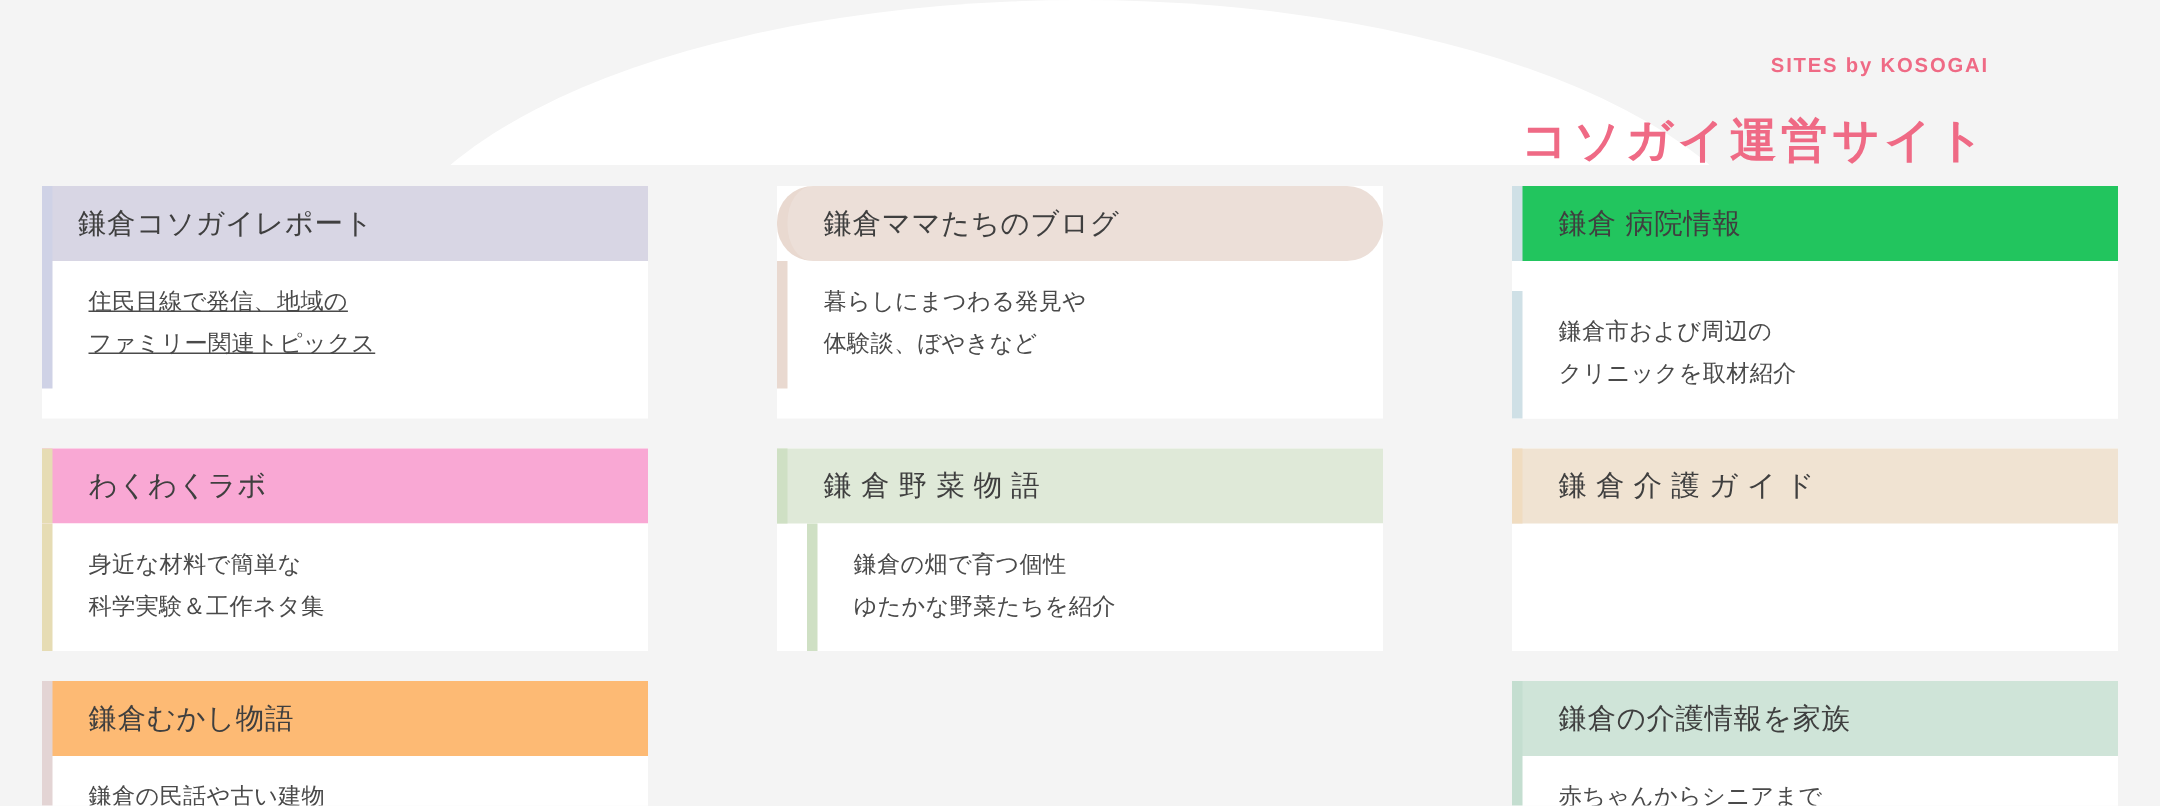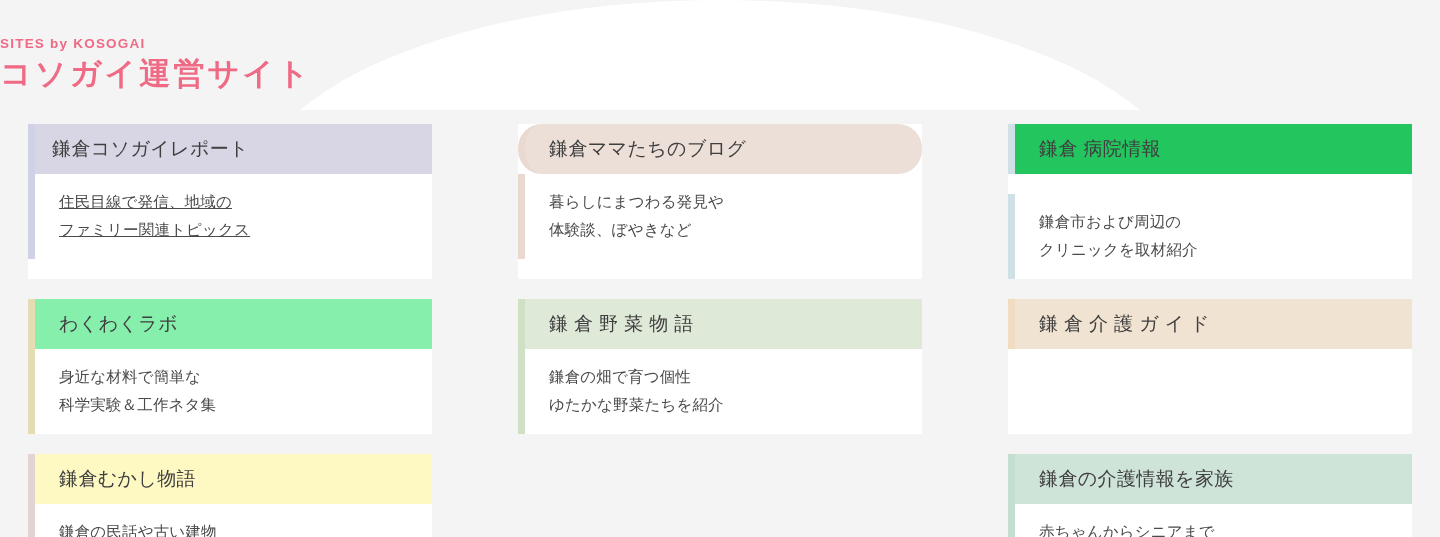--- a/index.html
+++ b/index.html
@@ -30,32 +30,32 @@
     height: 110px;
     background: #ffffff;
     clip-path: ellipse(470px 200px at 720px 200px);
   }
 
   
   .header {
     position: absolute;
     top: 0; left: 0;
     width: 1326px;
-    text-align: left;
+    text-align: right;
     z-index: 5;
   }
   .header-eyebrow {
     margin-top: 36px;
     font-size: 13.5px;
     letter-spacing: 0.09em;
     color: #ef6a85;
     font-weight: 700;
   }
   .header-title {
-    margin-top: 2px;
+    margin-top: 22px;
     font-size: 31px;
     letter-spacing: 0.10em;
     color: #ef6a85;
     font-weight: 700;
   }
 
   
   .grid {
     position: absolute;
     top: 124px;
@@ -125,38 +125,38 @@
       </div>
     </a>
     <a class="card">
       <div class="card-head" style="background: #22c55e; border-left-color: rgb(207, 224, 230);">鎌倉  病院情報</div>
       <div class="card-body" style="border-left-color: rgb(207, 224, 230); margin-top: 20px;">
         <span class="line">鎌倉市および周辺の</span>
         <span class="line">クリニックを取材紹介</span>
       </div>
     </a>
     <a class="card">
-      <div class="card-head" style="background: #86efac; border-left-color: rgb(230, 220, 180);">わくわくラボ</div>
+      <div class="card-head" style="background: #f9a8d4; border-left-color: rgb(230, 220, 180);">わくわくラボ</div>
       <div class="card-body" style="border-left-color: rgb(230, 220, 180);">
         <span class="line">身近な材料で簡単な</span>
         <span class="line">科学実験＆工作ネタ集</span>
       </div>
     </a>
     <a class="card">
       <div class="card-head" style="background: rgb(223, 233, 216); border-left-color: rgb(207, 224, 196);">鎌 倉 野 菜 物 語</div>
-      <div class="card-body" style="border-left-color: rgb(207, 224, 196);">
+      <div class="card-body" style="border-left-color: rgb(207, 224, 196); margin-left: 20px;">
         <span class="line">鎌倉の畑で育つ個性</span>
         <span class="line">ゆたかな野菜たちを紹介</span>
       </div>
     </a>
     <a class="card">
       <div class="card-head" style="background: rgb(240, 227, 210); border-left-color: rgb(240, 220, 192);">鎌 倉 介 護 ガ イ ド</div>
     </a>
     <a class="card">
-      <div class="card-head" style="background: #fef9c3; border-left-color: rgb(227, 212, 212);">鎌倉むかし物語</div>
+      <div class="card-head" style="background: #fdba74; border-left-color: rgb(227, 212, 212);">鎌倉むかし物語</div>
       <div class="card-body" style="border-left-color: rgb(227, 212, 212);">
         <span class="line">鎌倉の民話や古い建物</span>
         <span class="line">ちょっと昔の暮らしの話</span>
       </div>
     </a>
     <div class="cell-empty"></div>
     <a class="card">
       <div class="card-head" style="background: rgb(207, 228, 216); border-left-color: rgb(196, 222, 208);">鎌倉の介護情報を家族</div>
       <div class="card-body" style="border-left-color: rgb(196, 222, 208);">
         <span class="line">赤ちゃんからシニアまで</span>

